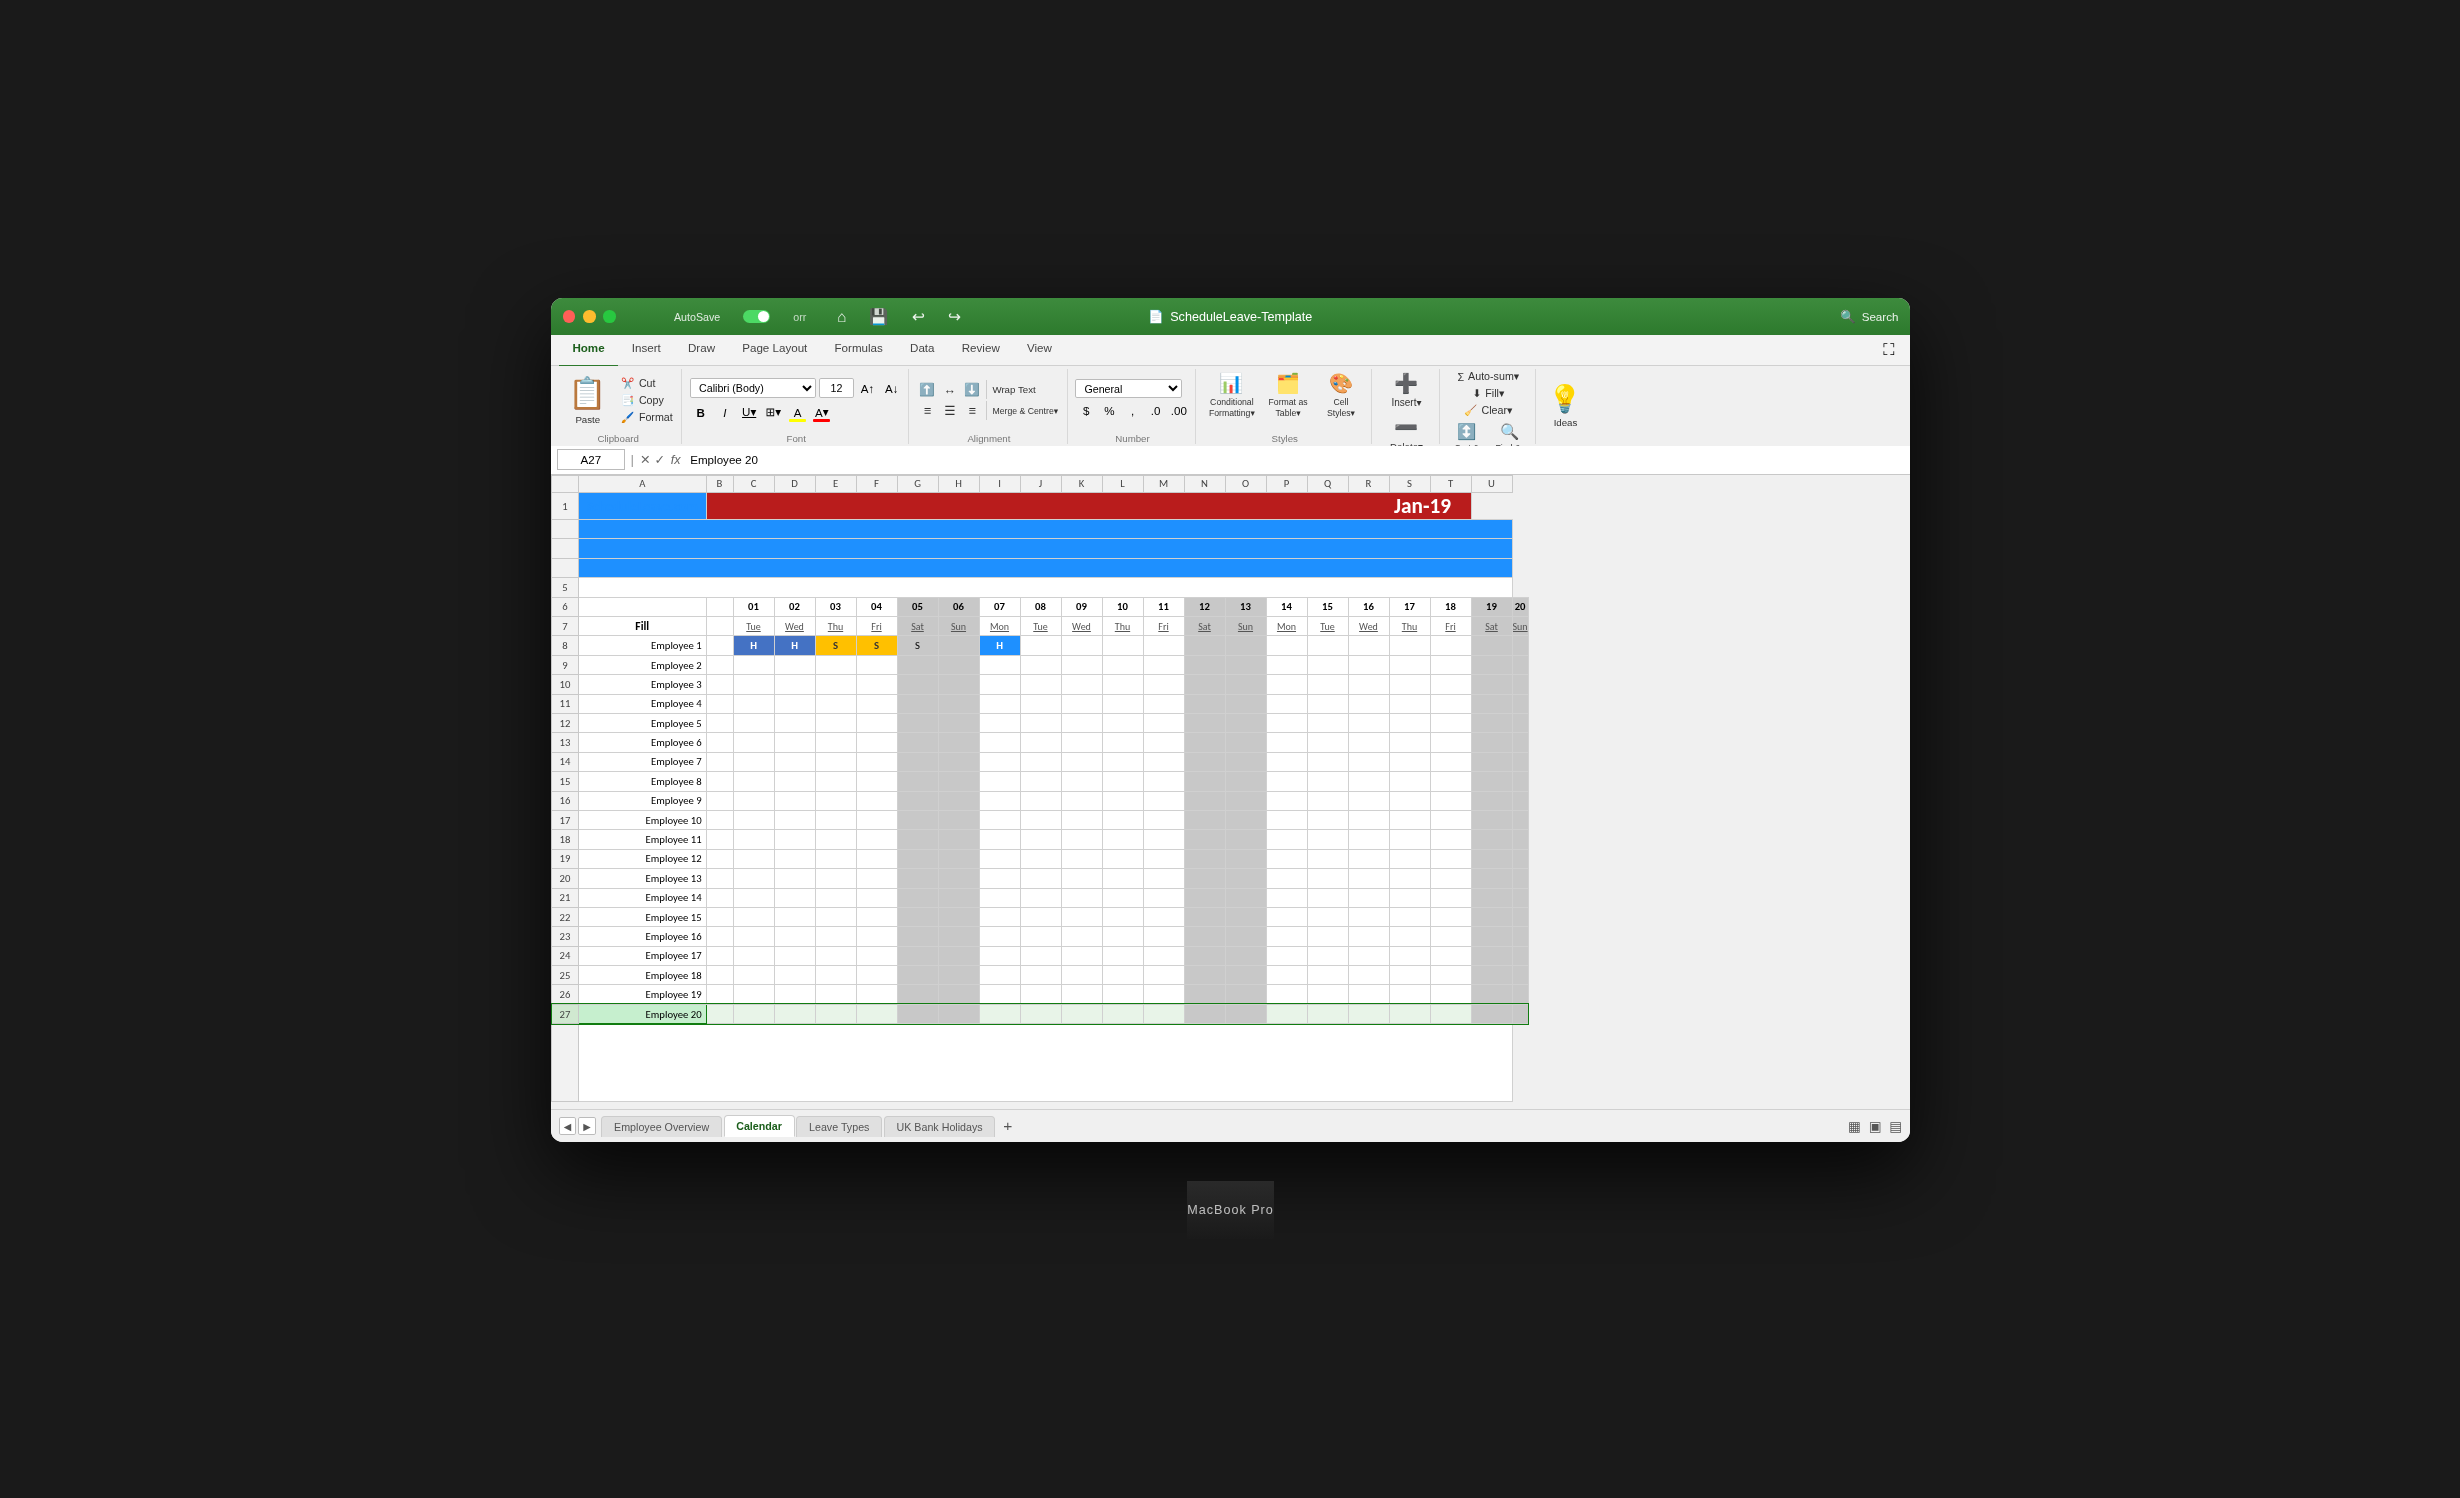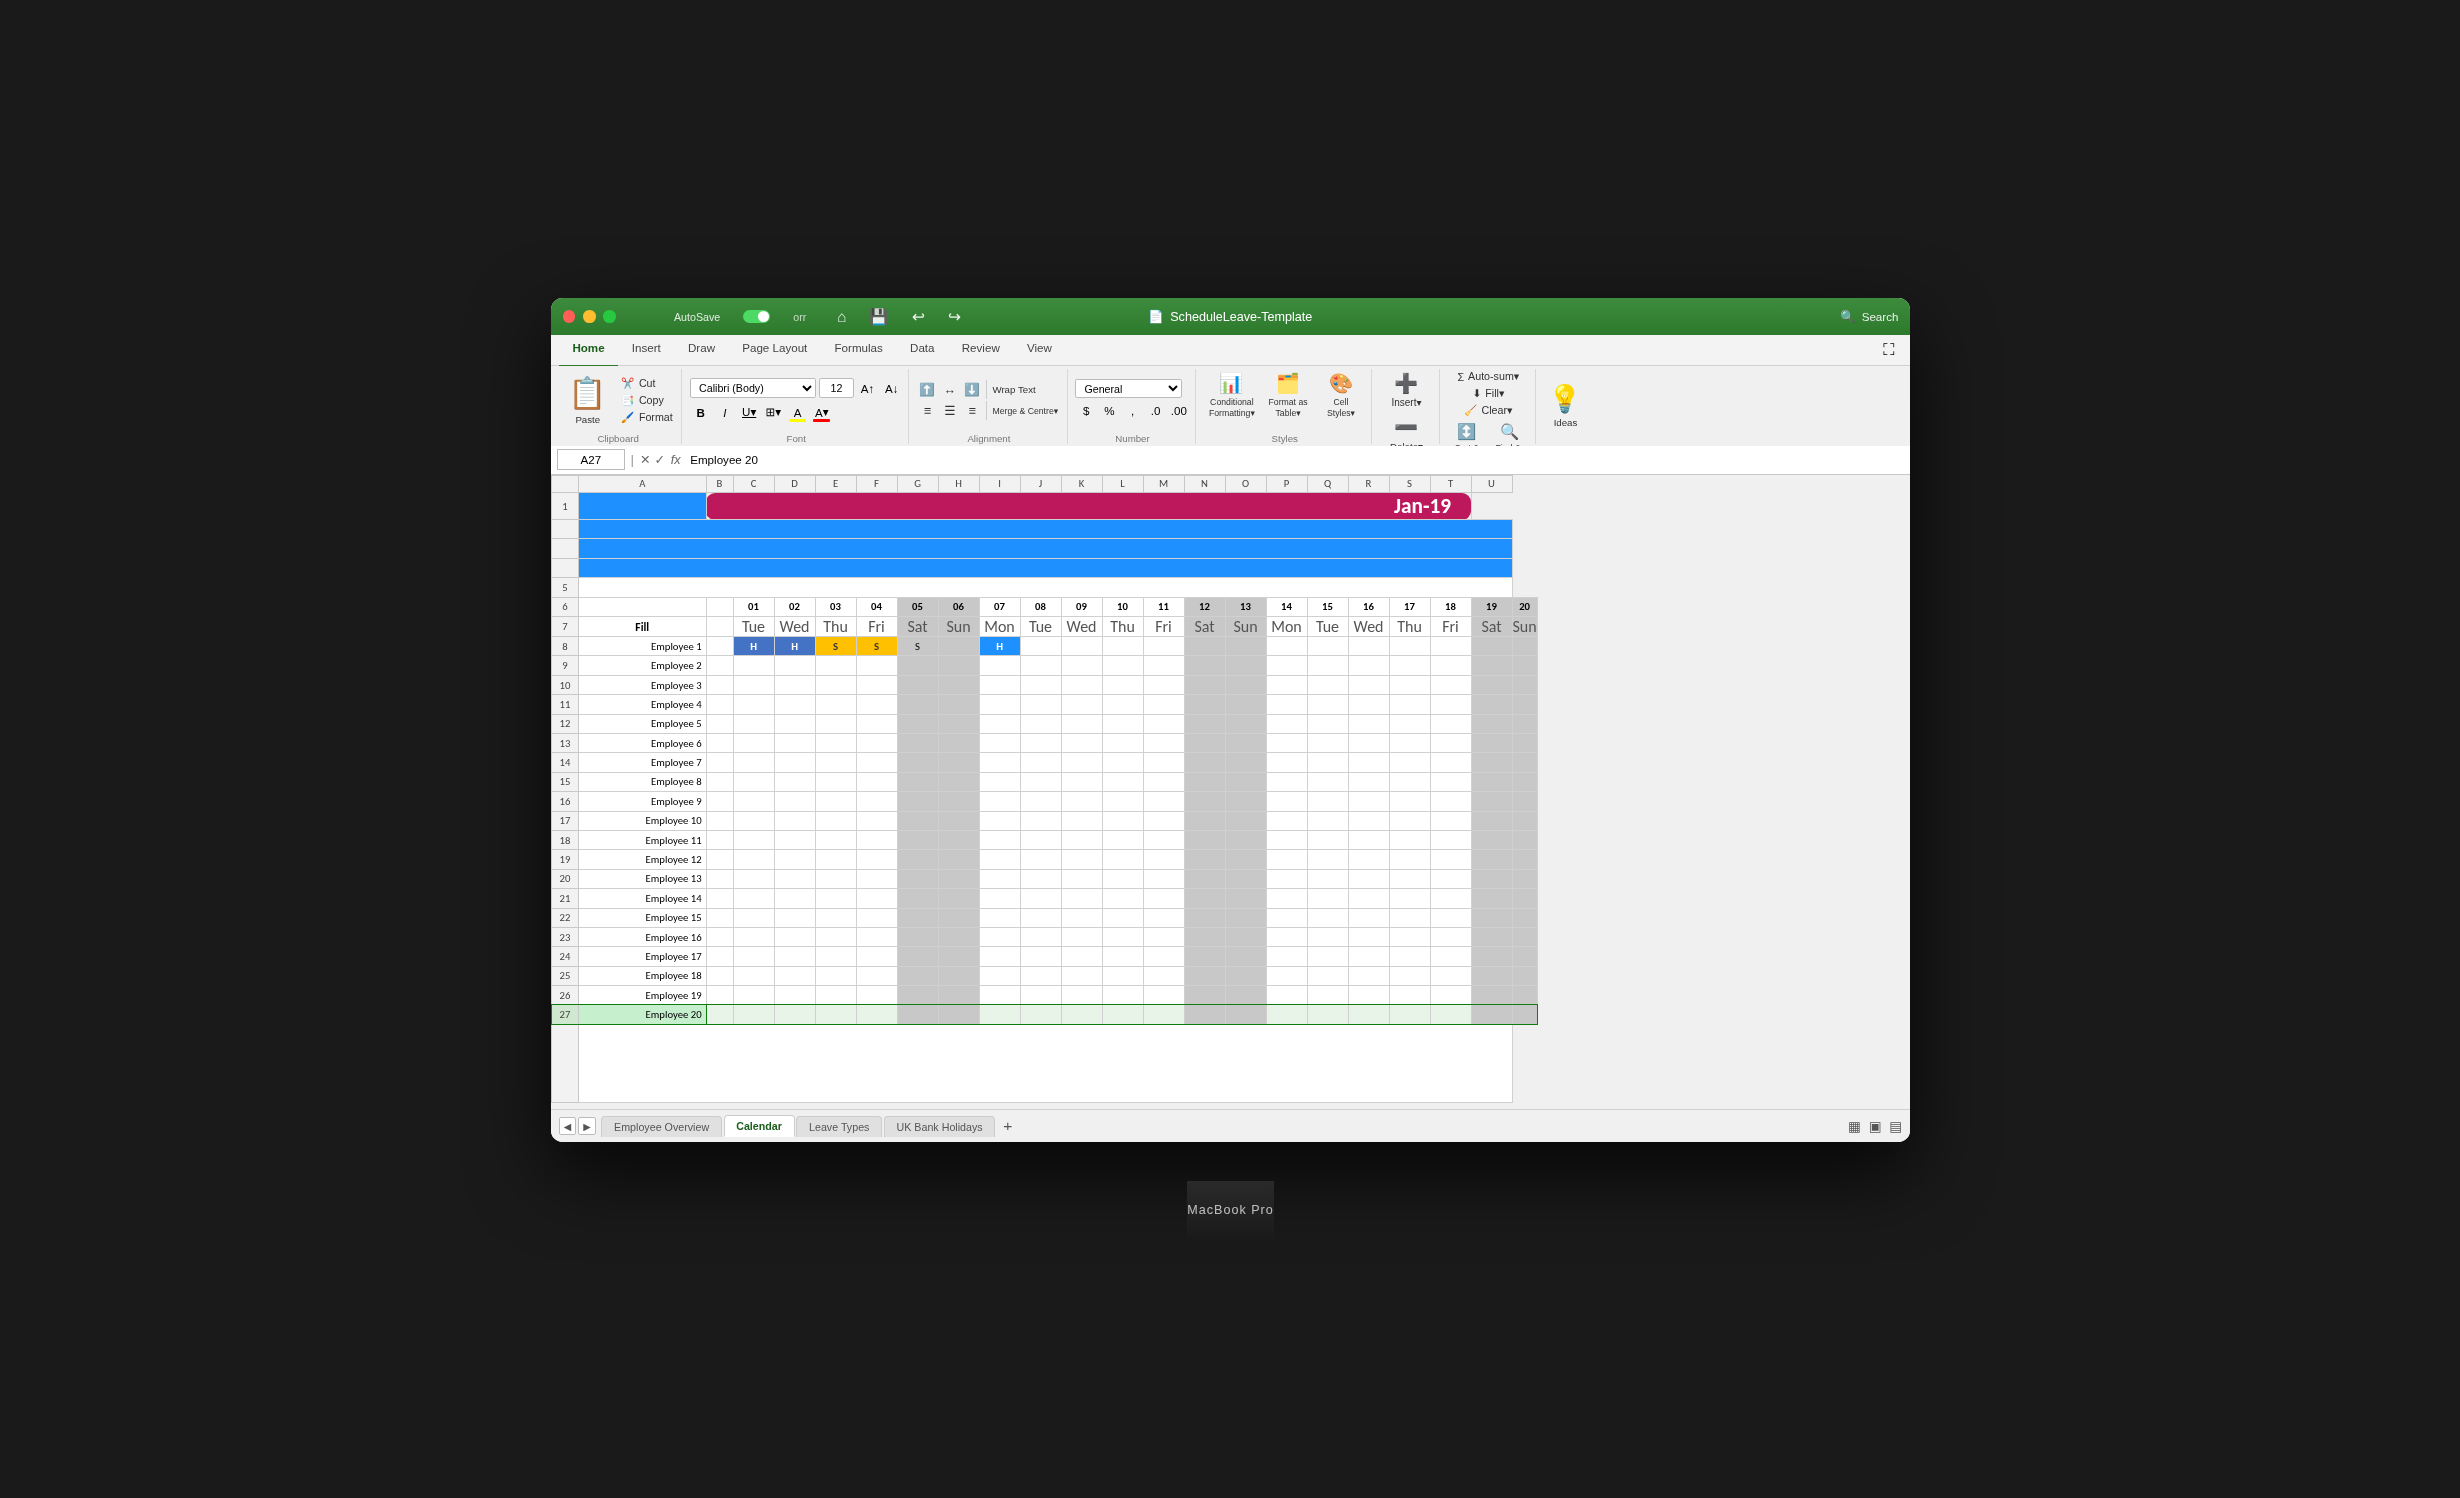--- a/index.html
+++ b/index.html
@@ -290,22 +290,23 @@
     }
     .date-num {
       background: white;
       text-align: center;
       font-weight: bold;
       font-size: 10.7px;
     }
     .day-name {
       background: white;
       text-align: center;
-      font-size: 16px;
+      font-size: 10px;
       color: #555;
+      text-decoration: underline;
     }
     .weekend-bg {
       background: #c8c8c8 !important;
     }
     .employee-name {
       background: white;
       text-align: right;
       padding-right: 3.9px;
       font-size: 10.7px;
     }
@@ -767,21 +768,21 @@
             <th class="col-header">U</th>
           </tr>
         </thead>
         <tbody>
 
           <tr>
             <td class="row-header">1</td>
             <td style="background:#1e90ff;padding:3.9px 7.8px;" colspan="1">
               <span class="site-link">ScheduleLeave.com</span>
             </td>
-            <td style="background:#be185d;border-radius:9px;" colspan="19">
+            <td style="background:#b91c1c;" colspan="19">
               <div style="text-align:right;padding-right:19.4px;font-size:21.3px;font-weight:bold;color:white;">Jan-19</div>
             </td>
           </tr>
 
           <tr style="height:3.9px;">
             <td class="row-header" style="font-size:8.7px;"></td>
             <td colspan="21" style="background:#1e90ff;"></td>
           </tr>
           <tr style="height:3.9px;">
             <td class="row-header" style="font-size:8.7px;"></td>

